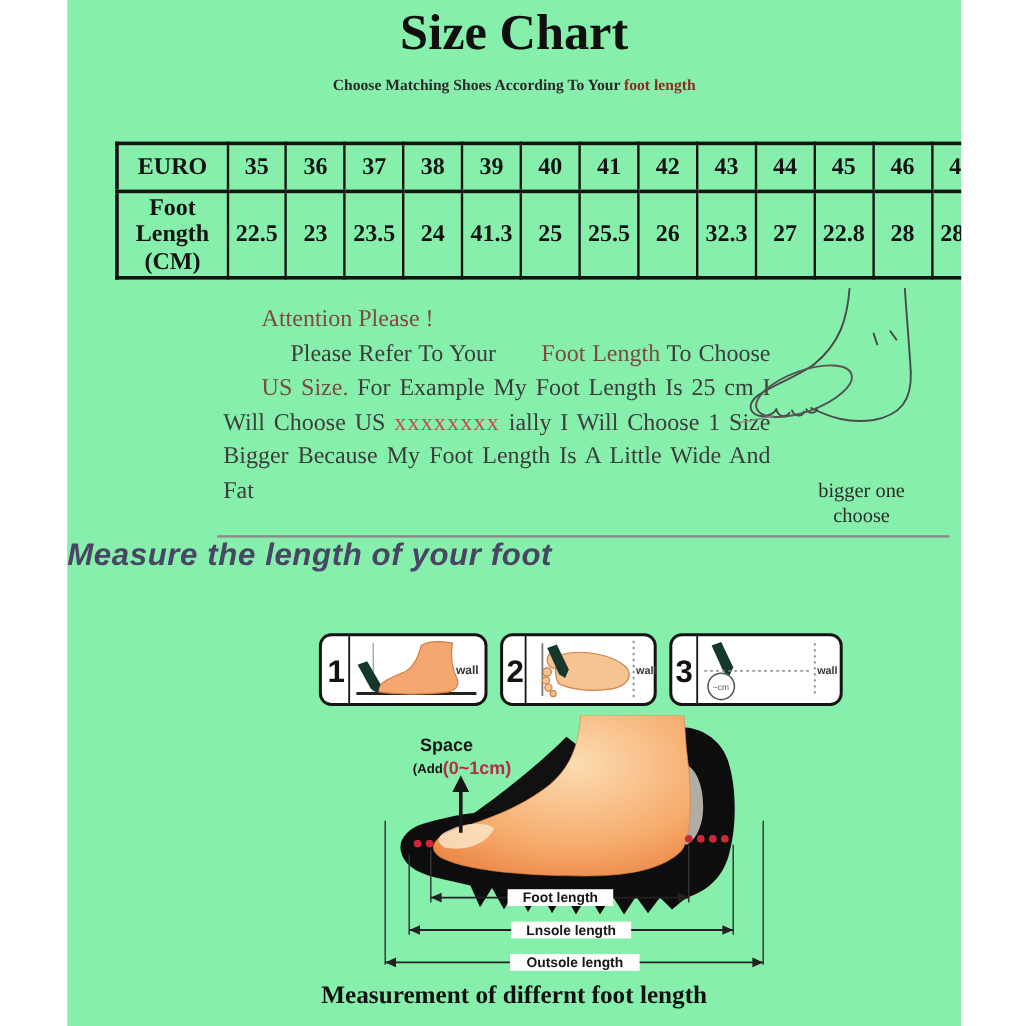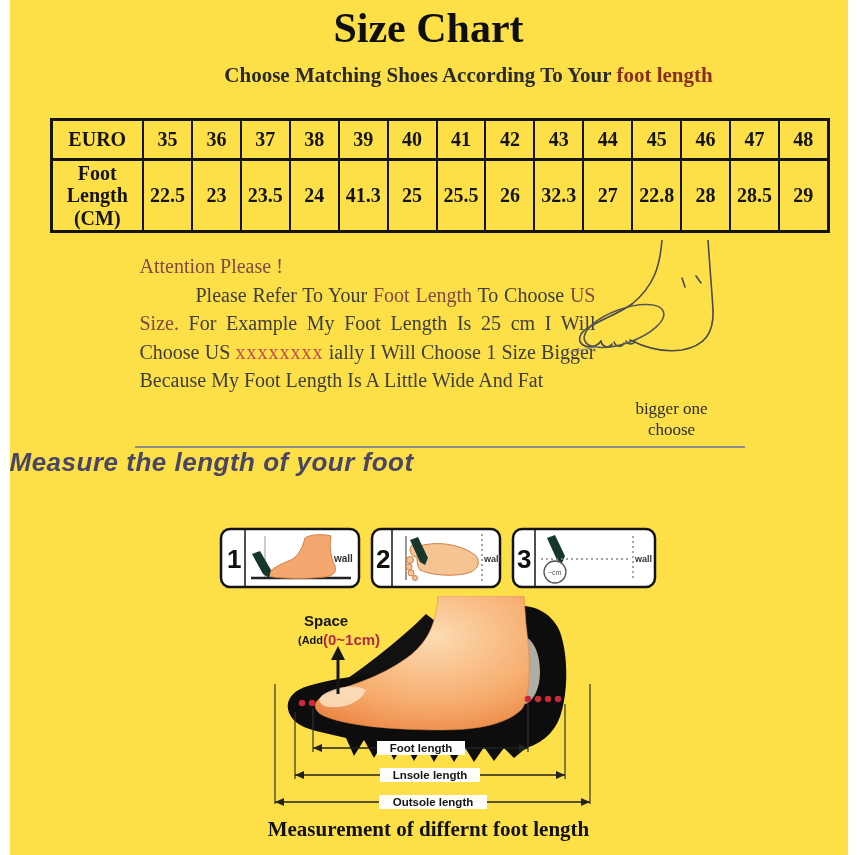--- a/index.html
+++ b/index.html
@@ -1,30 +1,30 @@
 <!DOCTYPE html>
 <html><head>
 <meta charset="utf-8">
 <style>
   * { margin:0; padding:0; box-sizing:border-box; }
   html,body { background:#ffffff; }
   .page {
-    position:relative; width:838px; height:855px; margin:0 auto;
-    background:#fde047; overflow:hidden;
+    position:relative; width:745px; height:855px; margin:0 auto;
+    background:#86efac; overflow:hidden;
     font-family:"Liberation Serif", serif; color:#1a1a1a;
   }
   .title {
     position:absolute; top:4px; left:0; width:100%;
     text-align:center; font-size:42px; font-weight:bold; color:#0f0f0f;
   }
   .subtitle {
     position:absolute; top:63px; left:0; width:100%;
-    text-align:center; font-size:21px; font-weight:bold; color:#2a2a2a;margin-left:40px;
-  }
-  .hl-maroon { color:#7b4a44; }
+    text-align:center; font-size:13px; font-weight:bold; color:#2a2a2a;
+  }
+  .hl-maroon { color:#7b4a44;margin-left:32px; }
   .hl-darkred { color:#8a2f20; }
   .hl-red { color:#c64a52; letter-spacing:1px; }
 
   table.size-table {
     position:absolute; top:118px; left:40px; width:780px;
     border-collapse:collapse; table-layout:fixed;
     border:3px solid #141414;
   }
   table.size-table td {
     border:2px solid #141414; text-align:center; vertical-align:middle;

